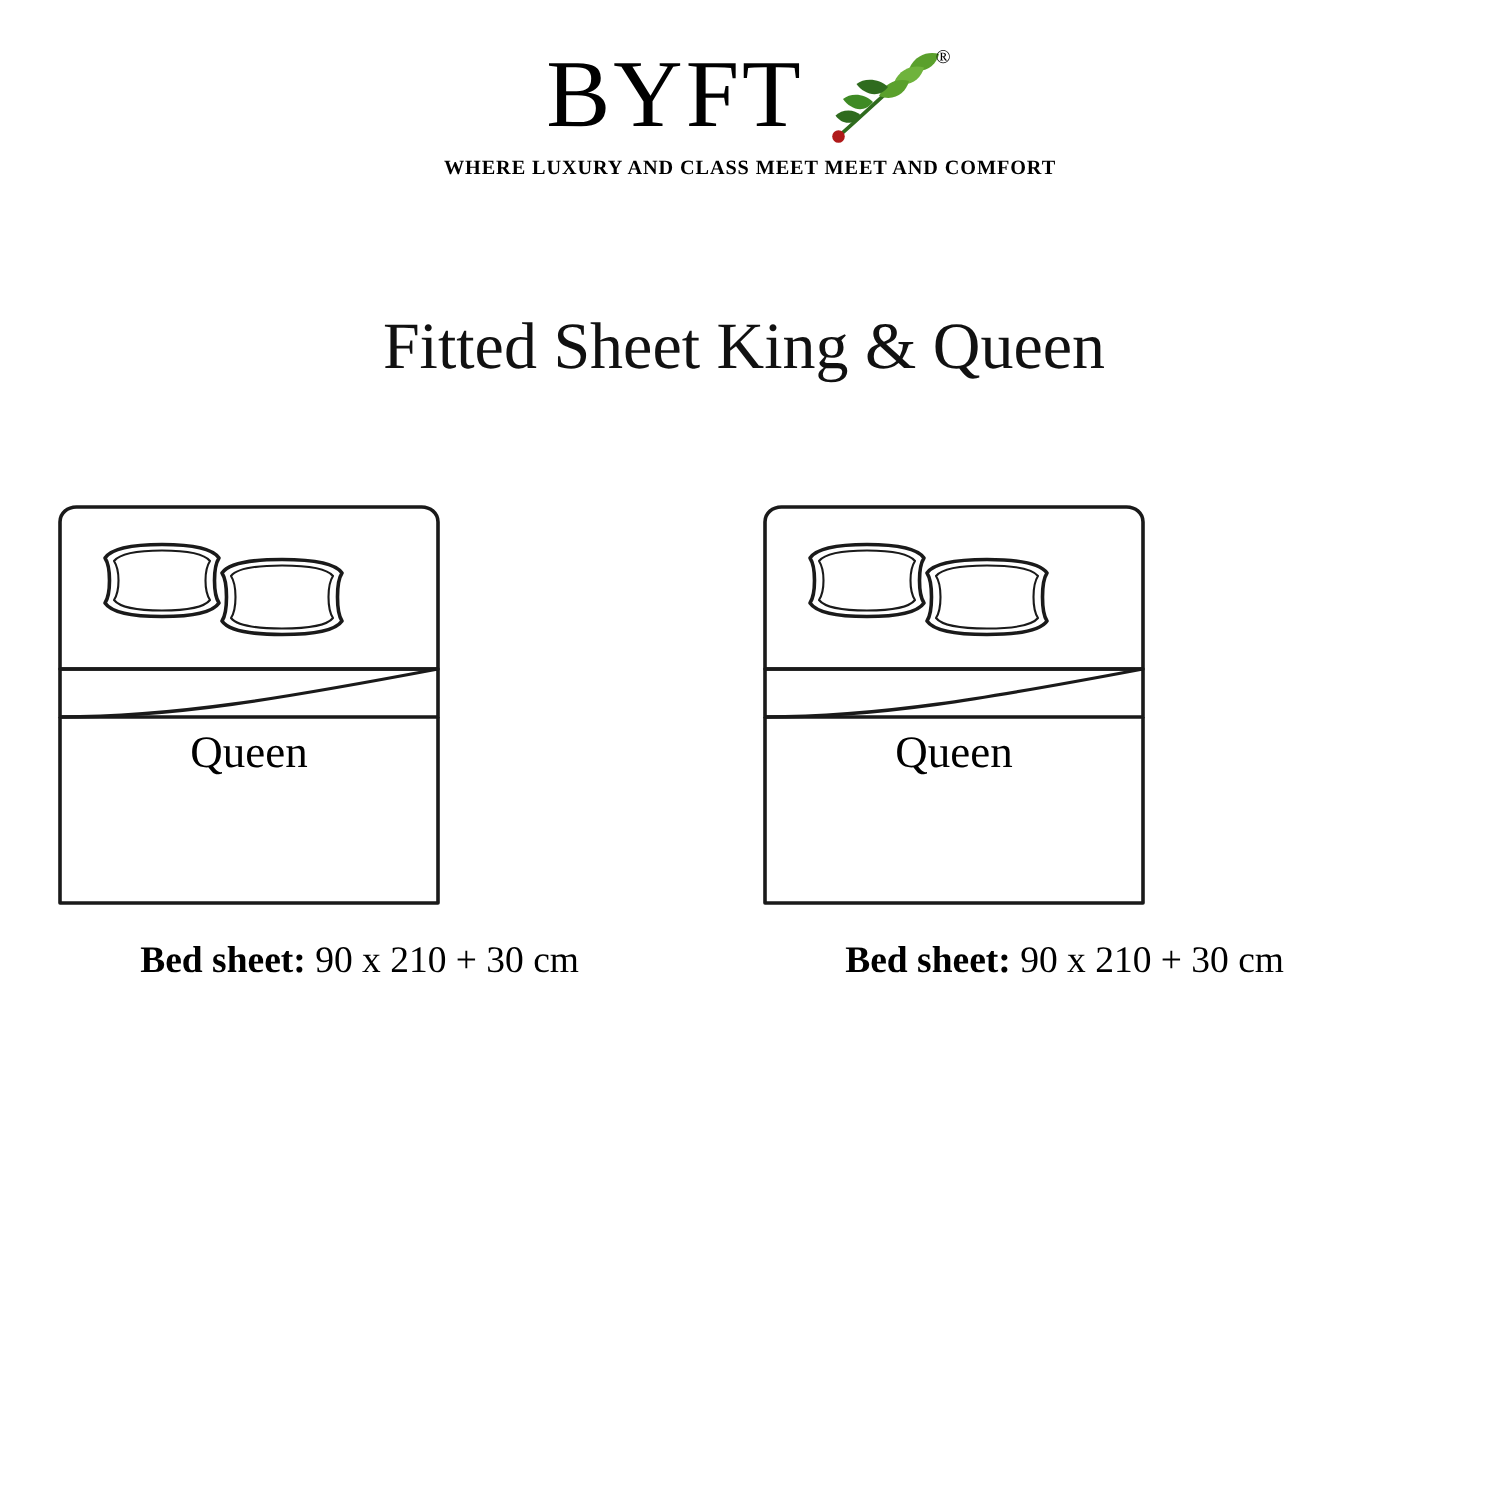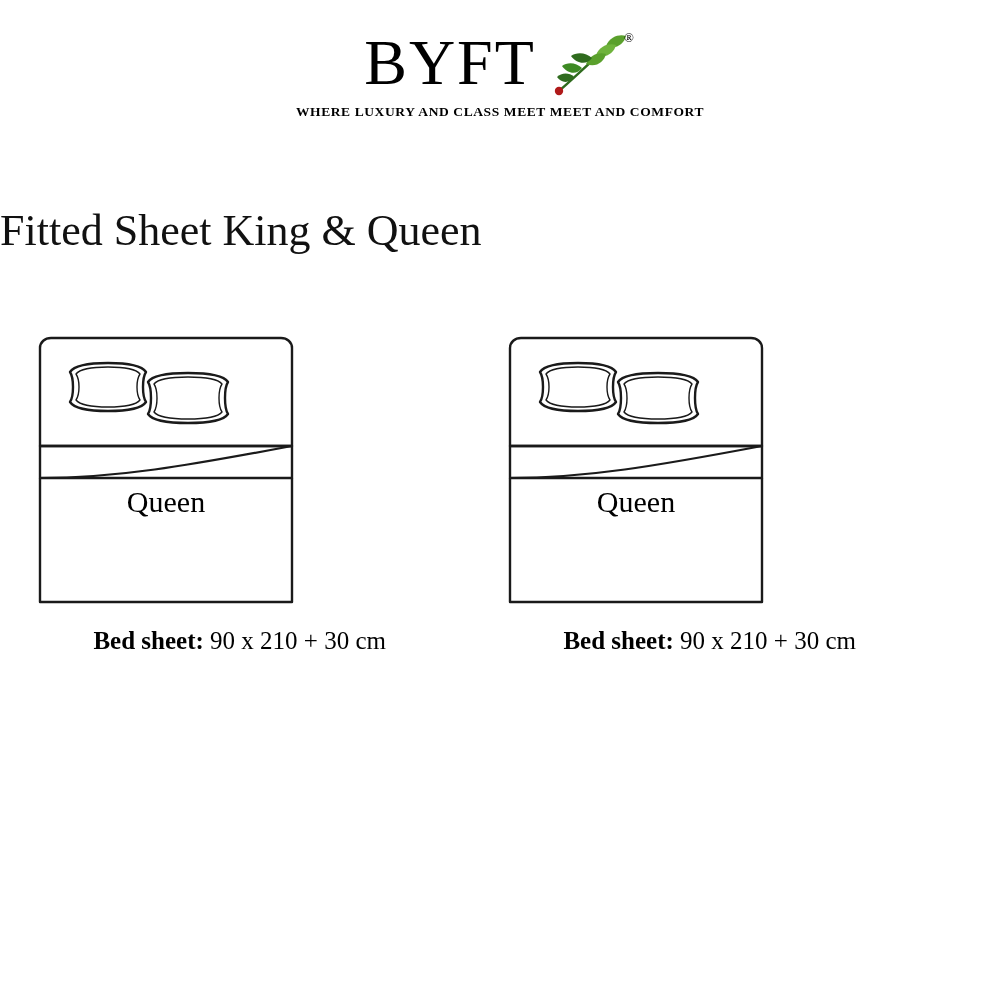--- a/index.html
+++ b/index.html
@@ -63,21 +63,21 @@
     letter-spacing: 0.6px;
     color: #000;
   }
 
   
   .title {
     position: absolute;
     top: 205px;
     left: 0;
     width: 992px;
-    text-align: left;
+    text-align: center;
     font-size: 44px;
     font-family: "Liberation Serif", serif;
     color: #111;
   }
 
   
   .beds {
     position: absolute;
     top: 330px;
     left: 0;

